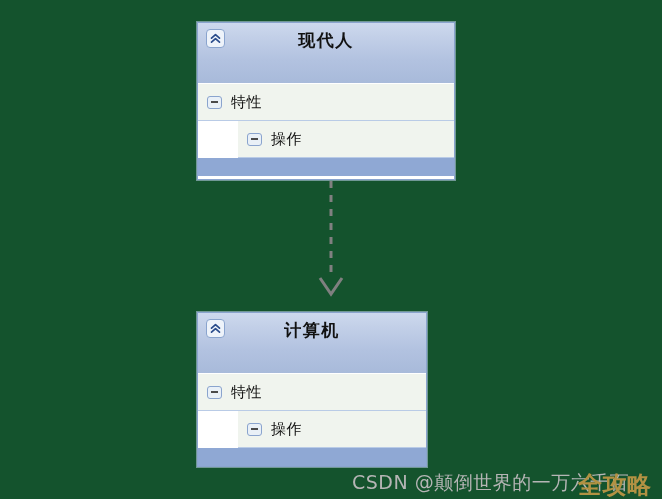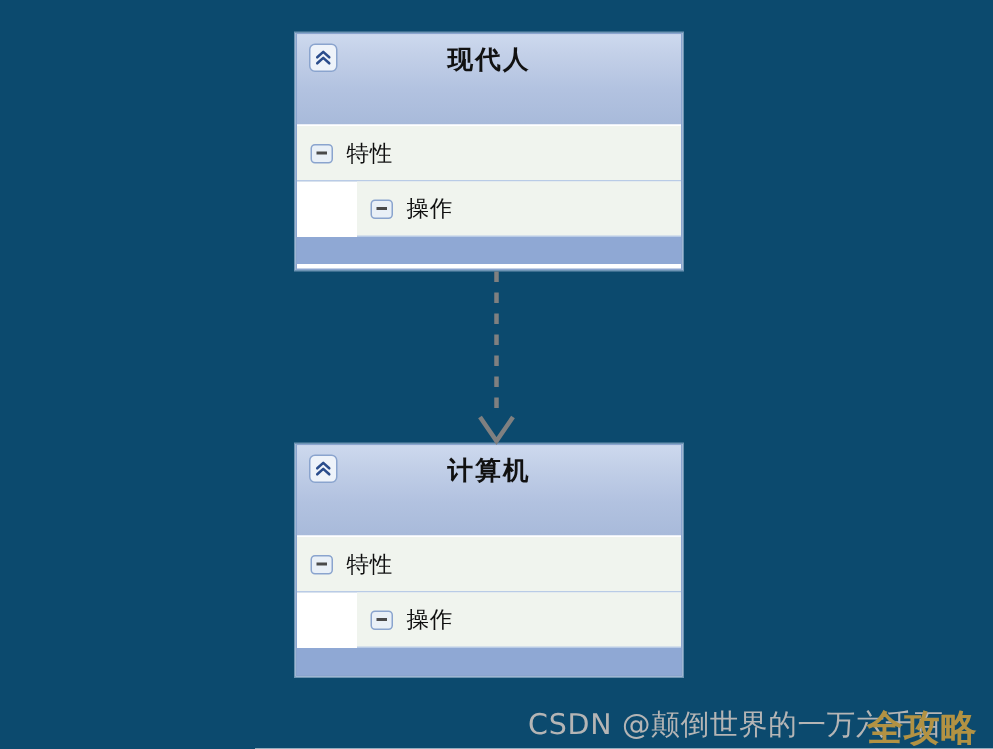--- a/index.html
+++ b/index.html
@@ -11,21 +11,21 @@
     width: 662px;
     height: 499px;
     position: relative;
     overflow: hidden;
     font-family: "DejaVu Sans", "Liberation Sans", sans-serif;
   }
 
   #canvas {
     position: absolute;
     inset: 0;
-    background: #0c4a6e;
+    background: #14532d;
   }
 
   
   .uml-class {
     position: absolute;
     box-sizing: border-box;
     border: 1px solid #8aa4ce;
     background: #ffffff;
     box-shadow: 0 0 0 1px rgba(190, 210, 236, 0.55);
   }
@@ -171,21 +171,21 @@
     <div class="uml-compartment last" style="background: rgb(240, 244, 238);">
       <span class="minus-widget">
         <span class="minus-bar"></span>
       </span>
       <span class="compartment-label">操作</span>
     </div>
 
     <div class="uml-footer" style="background: rgb(143, 168, 212);"></div>
   </div>
 
-  <div class="uml-class" id="class-1" style="left: 197px; top: 296px; width: 258px; height: 155px; border-color: rgb(138, 164, 206);">
+  <div class="uml-class" id="class-1" style="left: 197px; top: 312px; width: 230px; height: 155px; border-color: rgb(138, 164, 206);">
 
     <div class="uml-header">
       <div class="collapse-widget">
         <svg width="13" height="13" viewBox="0 0 13 13" aria-hidden="true">
           <polyline points="2.5,6.2 6.5,2.6 10.5,6.2" fill="none" stroke="#2b4d8c" stroke-width="1.7" stroke-linecap="round" stroke-linejoin="round"></polyline>
           <polyline points="2.5,10.2 6.5,6.6 10.5,10.2" fill="none" stroke="#2b4d8c" stroke-width="1.7" stroke-linecap="round" stroke-linejoin="round"></polyline>
         </svg>
       </div>
       <div class="uml-title">计算机</div>
     </div>

